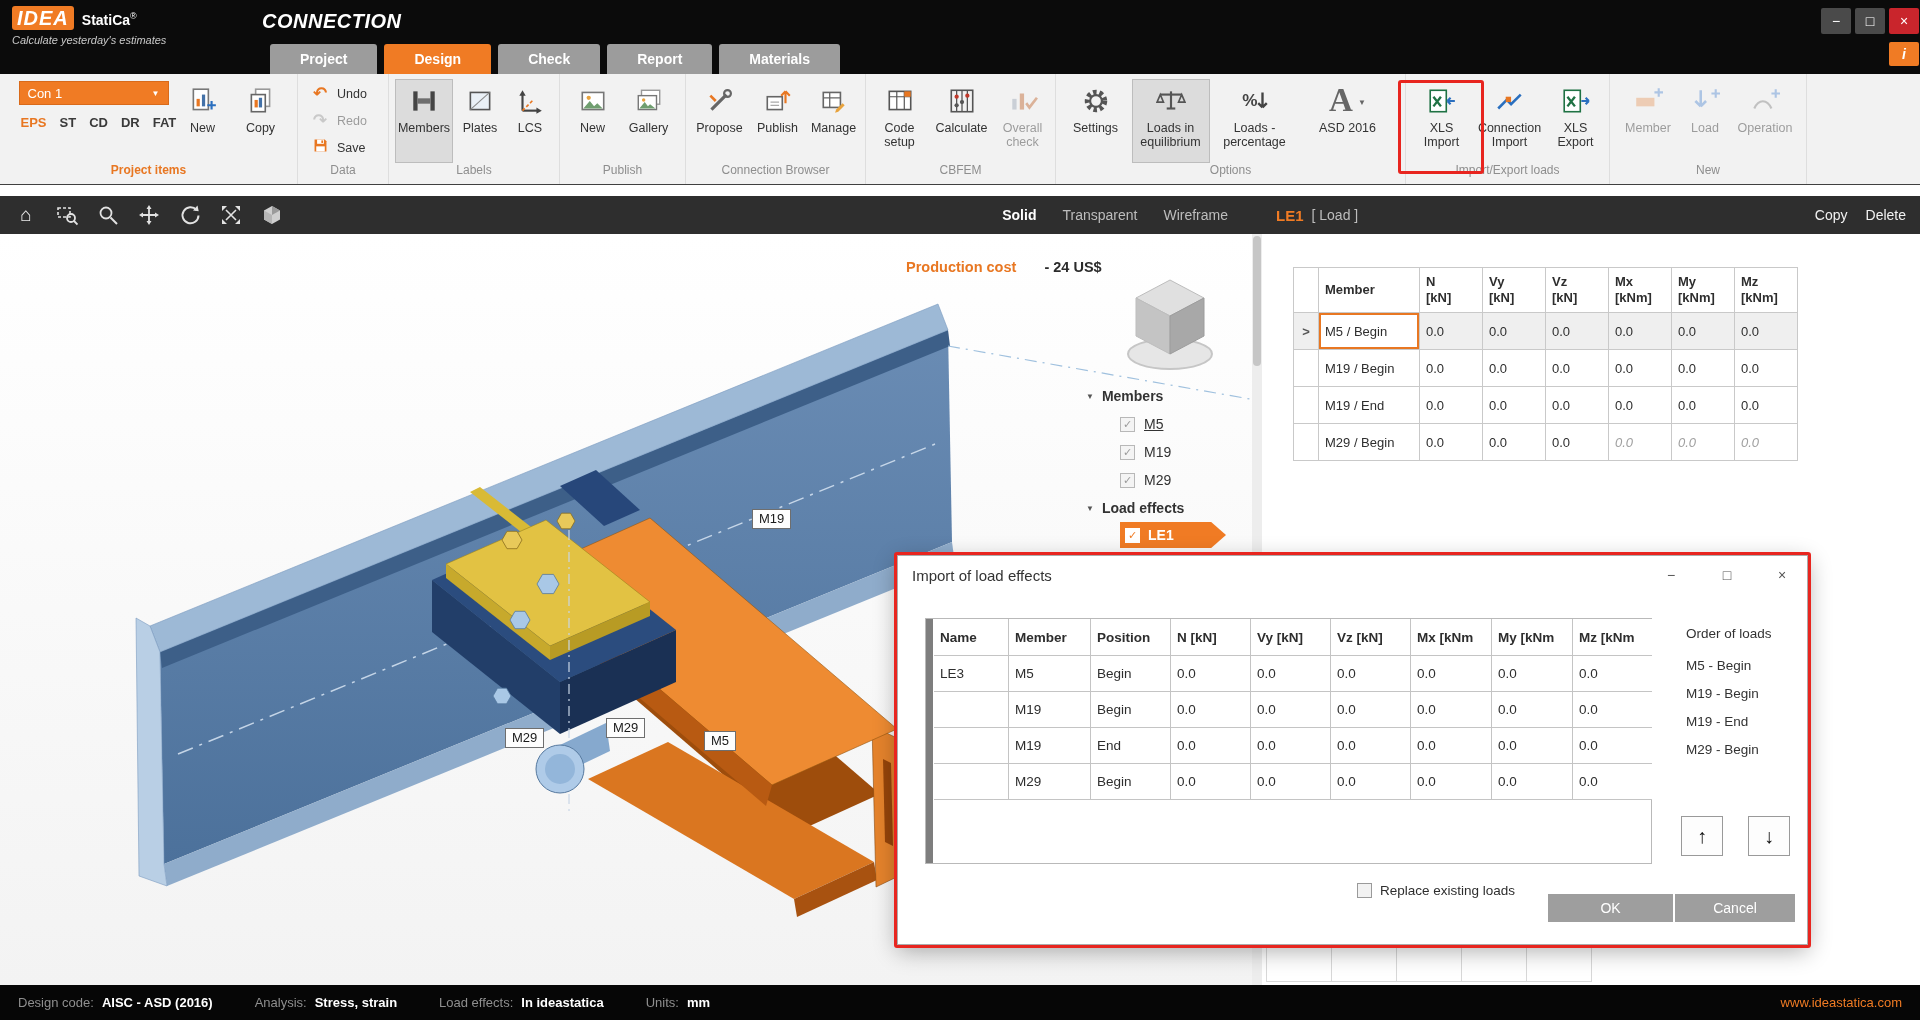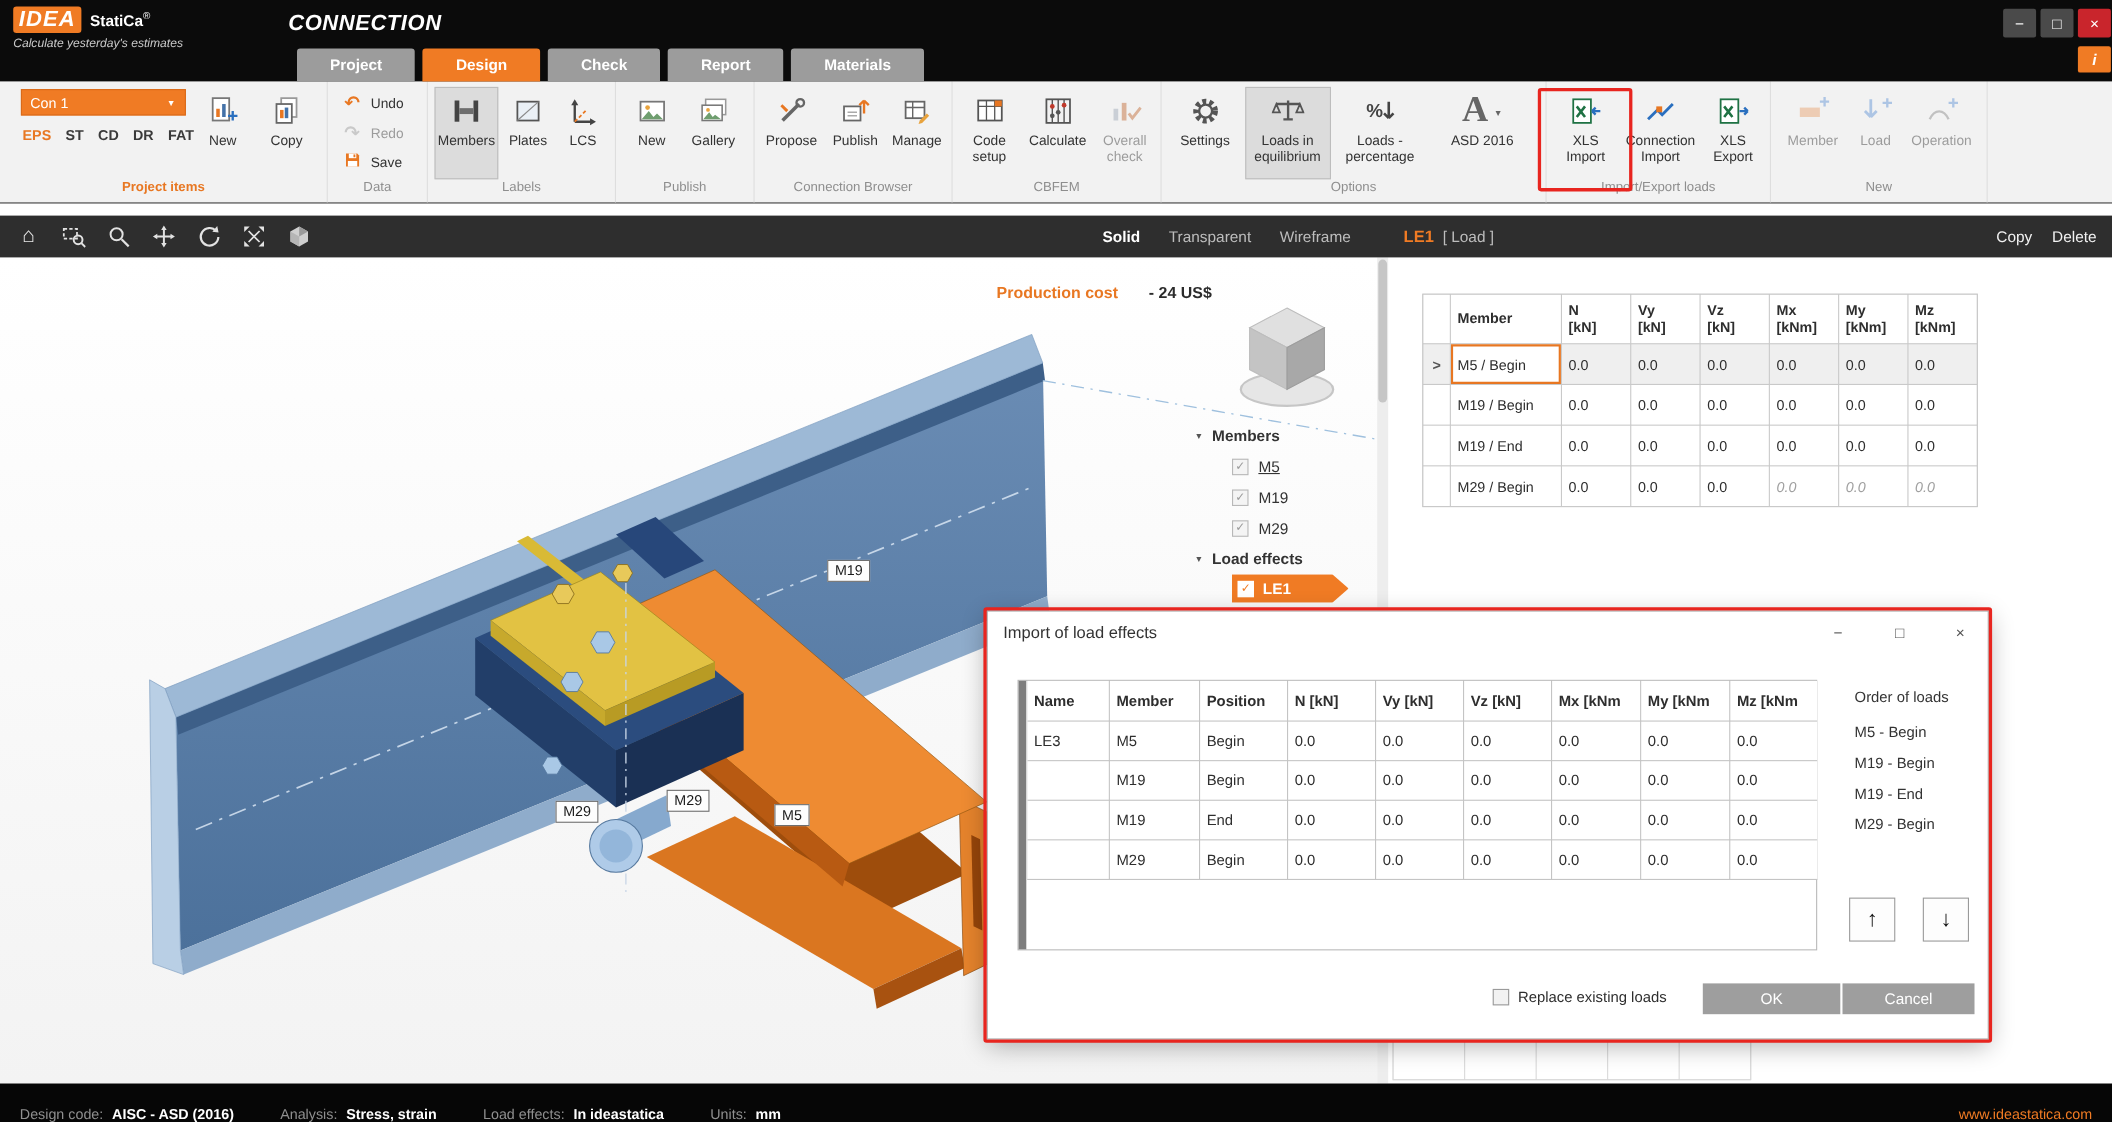--- a/index.html
+++ b/index.html
@@ -99,28 +99,28 @@
 .dlg-btn{position:absolute;top:6px;width:30px;height:25px;display:flex;align-items:center;justify-content:center;color:#555;font-size:14px}
 .dtable-wrap{position:absolute;left:27px;top:62px;width:727px;height:246px;border:1px solid #B9B9B9;background:#fff}
 .dtable-strip{position:absolute;left:0;top:0;width:7px;height:100%;background:#7E7E7E}
 .dtable{position:absolute;left:8px;top:0;display:grid;grid-template-columns:74px 81px 79px 79px 79px 79px 80px 80px 79px;gap:1px;background:#C4C4C4;border-bottom:1px solid #C4C4C4}
 .dth{background:#fff;font-weight:bold;height:36px;display:flex;align-items:center;padding:0 6px;white-space:nowrap;overflow:hidden}
 .dtc{background:#fff;height:35px;display:flex;align-items:center;padding:0 6px}
 .order-title{position:absolute;left:788px;top:70px;color:#333}
 .order-list{position:absolute;left:788px;top:102px;display:flex;flex-direction:column;gap:13px;color:#333}
 .odbtn{position:absolute;top:260px;width:42px;height:40px;border:1px solid #9A9A9A;background:#FDFDFD;display:flex;align-items:center;justify-content:center;font-size:20px;font-weight:bold;color:#111}
 .odbtn.up{left:783px}.odbtn.down{left:850px}
-.dlg-check{position:absolute;left:459px;top:343px;display:flex;align-items:flex-start;gap:8px}
+.dlg-check{position:absolute;left:459px;top:327px;display:flex;align-items:flex-start;gap:8px}
 .cbx{width:15px;height:15px;border:1px solid #9A9A9A;background:#F2F2F2}
 .dlg-btn2{position:absolute;top:338px;height:28px;background:#9E9E9E;color:#fff;display:flex;align-items:center;justify-content:center;font-size:14px}
 .dlg-ok{left:650px;width:125px}
 .dlg-cancel{left:777px;width:120px}
 
 
-.statusbar{position:absolute;left:0;top:985px;width:1920px;height:35px;background:#060606;display:flex;align-items:flex-end;padding:0 18px;font-size:13px;color:#8F8F8F;z-index:10}
+.statusbar{position:absolute;left:0;top:985px;width:1920px;height:35px;background:#060606;display:flex;align-items:center;padding:0 18px;font-size:13px;color:#8F8F8F;z-index:10}
 .sb-lab{margin-right:8px}
 .sb-val{color:#fff;font-weight:bold}
 .sb-gap{width:42px}
 .sb-site{margin-left:auto;color:#F07B24}
 </style>
 </head>
 <body>
 
 <div class="titlebar">
   <div class="logo">

